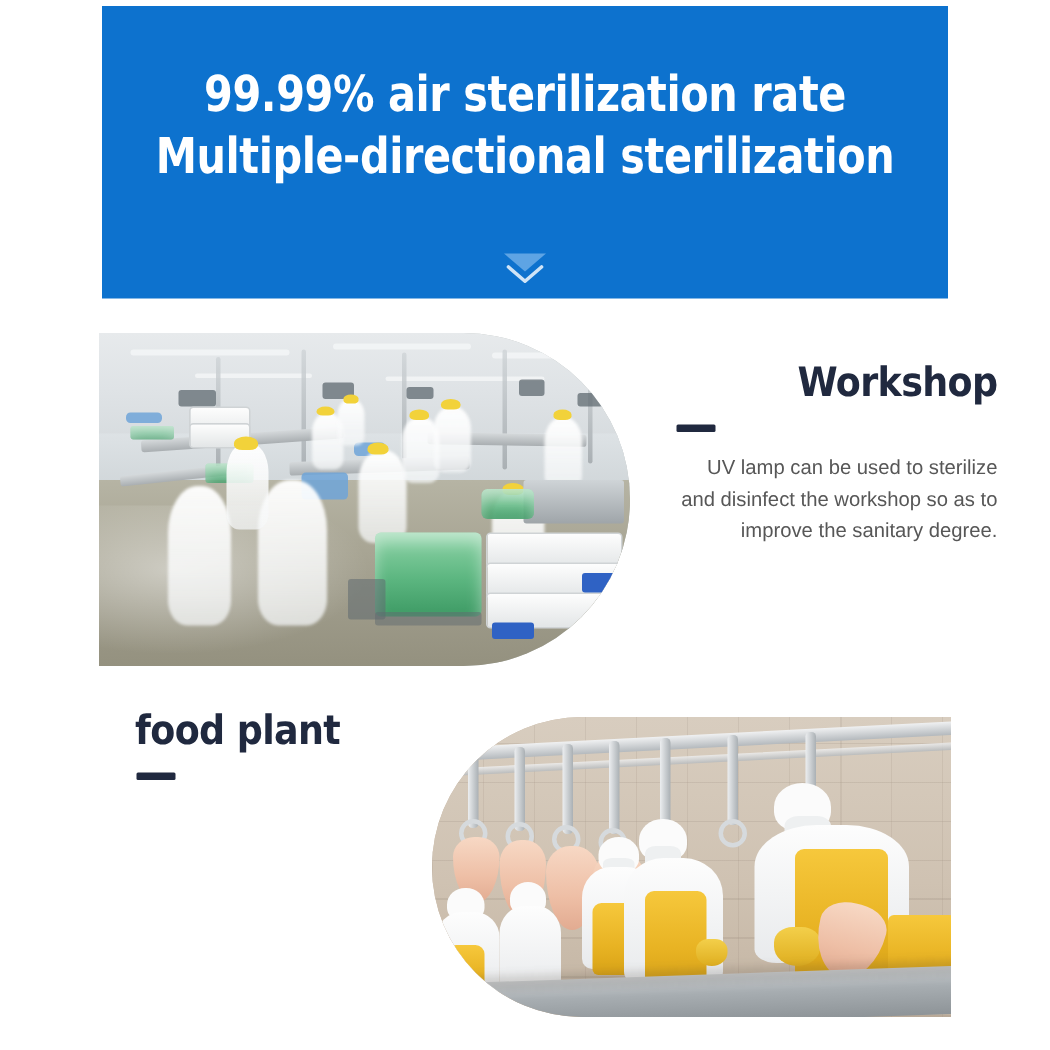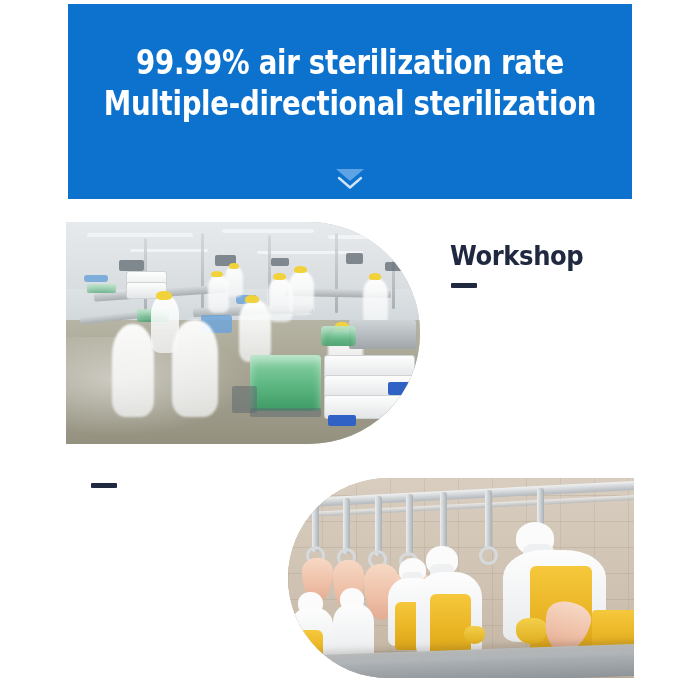--- a/index.html
+++ b/index.html
@@ -64,20 +64,21 @@
     display: block;
   }
 
   
   .section-workshop {
     position: absolute;
     left: 0;
     top: 222px;
     width: 700px;
     height: 230px;
+    text-align: right;
   }
   .photo-workshop {
     position: absolute;
     left: 66px;
     top: 0px;
     width: 354px;
     height: 222px;
     border-radius: 0 112px 112px 0;
     overflow: hidden;
     background: #b9bfbd;
@@ -331,25 +332,27 @@
       <div class="ph ws-bluetab" style="left:91%;top:72%;width:7%;height:6%;"></div>
       <div class="ph ws-bluetab" style="left:74%;top:87%;width:8%;height:5%;"></div>
 
       <div class="ph ws-machine" style="left:80%;top:44%;width:19%;height:13%;"></div>
       <div class="ph ws-greenbin" style="left:72%;top:47%;width:10%;height:9%;opacity:.9"></div>
     </div>
 
     <div class="text-workshop">
       <h2 class="heading">Workshop</h2>
       <div class="rule"></div>
+      <p class="body-copy">UV lamp can be used to sterilize and disinfect the workshop so as to improve the sanitary degree.</p>
     </div>
   </div>
 
   <div class="section-foodplant">
     <div class="text-foodplant">
+      <h2 class="heading">food plant</h2>
       <div class="rule"></div>
     </div>
   </div>
 
   <div class="photo-foodplant">
     <div class="ph fp-wall"></div>
     <div class="ph fp-tilelines"></div>
 
     <div class="ph fp-rail" style="left:-2%;top:6%;width:104%;height:9px;transform:rotate(-3deg);"></div>
     <div class="ph fp-rail" style="left:-2%;top:13%;width:104%;height:5px;transform:rotate(-3deg);opacity:.8"></div>

